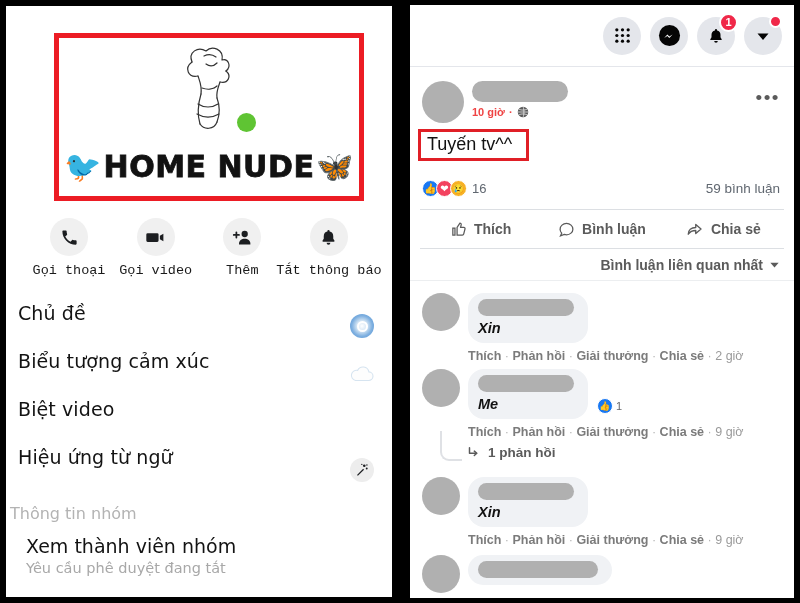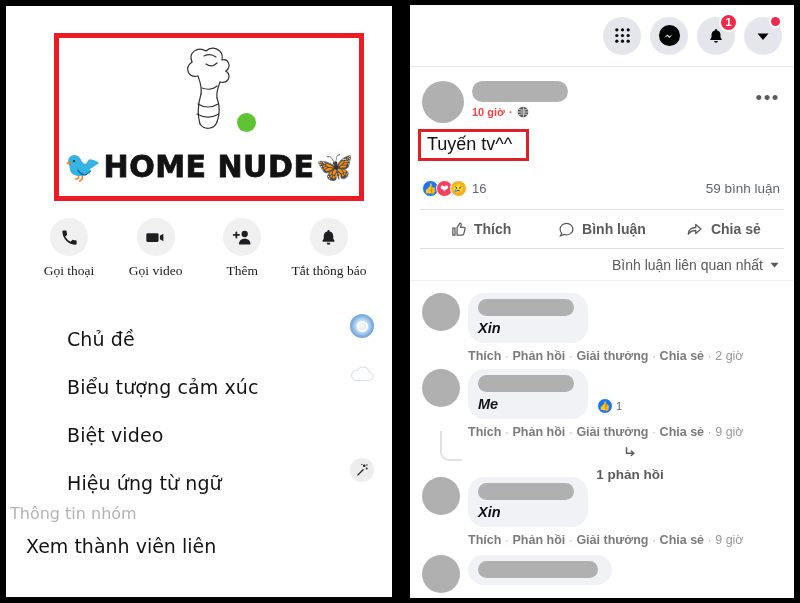--- a/index.html
+++ b/index.html
@@ -78,34 +78,33 @@
     width: 38px; height: 38px;
     border-radius: 50%;
     background: #f0f0f0;
     display: flex; align-items: center; justify-content: center;
   }
   .qa-label {
     margin-top: 7px;
     font-size: 13.5px;
     color: #1a1a1a;
     white-space: nowrap;
-    font-family: Liberation Serif, serif;
+    font-family: Liberation Mono, monospace;
   }
 
   .menu-list {
     position: absolute;
     left: 0; right: 0; top: 296px;
   }
   .menu-row {
     position: relative;
     height: 48px;
     display: flex;
-    align-items: flex-end;
-    padding: 0 18px 0 20px;
-    margin-left: 41px;
+    align-items: flex-start;
+    padding: 0 18px 0 12px;
   }
   .menu-row .m-label {
     font-size: 19px;
     color: #131313;
     font-family: "DejaVu Sans", sans-serif;
     letter-spacing: .1px;
   }
   .menu-row .m-icon {
     position: absolute;
     right: 16px; top: 50%;
@@ -294,21 +293,21 @@
     color: #5b5b5b;
     font-family: "Liberation Sans", sans-serif;
   }
 
   .sort-row {
     height: 32px;
     display: flex; align-items: center; justify-content: flex-end;
     padding-right: 14px;
     gap: 6px;
     font-size: 14px;
-    font-weight: 400;
+    font-weight: 700;
     color: #5b5b5b;
     font-family: "Liberation Sans", sans-serif;
     border-bottom: 1px solid #eceef0;
   }
 
   .comments { padding: 6px 0 0 0; }
   .comment {
     position: relative;
     display: flex;
     padding: 6px 12px 0 12px;
@@ -359,28 +358,27 @@
     font-size: 12.5px;
     color: #7b7b7b;
     font-weight: 700;
     font-family: "Liberation Sans", sans-serif;
   }
   .c-meta .sep { color: #b5b5b5; font-weight: 400; }
   .c-meta .time { color: #9a9a9a; font-weight: 400; margin-top: 40px; }
 
   .reply-line {
     display: flex;
-    align-items: center;
+    align-items: flex-start;
     gap: 8px;
     margin: 6px 0 0 56px;
     font-size: 13.5px;
     font-weight: 700;
     color: #5b5b5b;
     font-family: "Liberation Sans", sans-serif;
-    flex-direction: column;
   }
   .thread-elbow {
     position: absolute;
     left: 30px;
     width: 22px; height: 30px;
     border-left: 2px solid #dfe1e5;
     border-bottom: 2px solid #dfe1e5;
     border-bottom-left-radius: 9px;
   }
   .partial-comment {
@@ -497,21 +495,22 @@
               <circle cx="13.6" cy="2.3" r=".8"></circle>
               <circle cx="7.8" cy="1.6" r=".7"></circle>
             </svg>
           </div>
         </div>
       </div>
 
       <div class="section-head">Thông tin nhóm</div>
 
       <div class="member-row">
-        <div class="member-title">Xem thành viên liên</div>
+        <div class="member-title">Xem thành viên nhóm</div>
+        <div class="member-sub">Yêu cầu phê duyệt đang tắt</div>
       </div>
 
     </div>
   </div>
 
   <div class="divider"></div>
 
   <div class="right-panel">
 
     <div class="fb-header">

